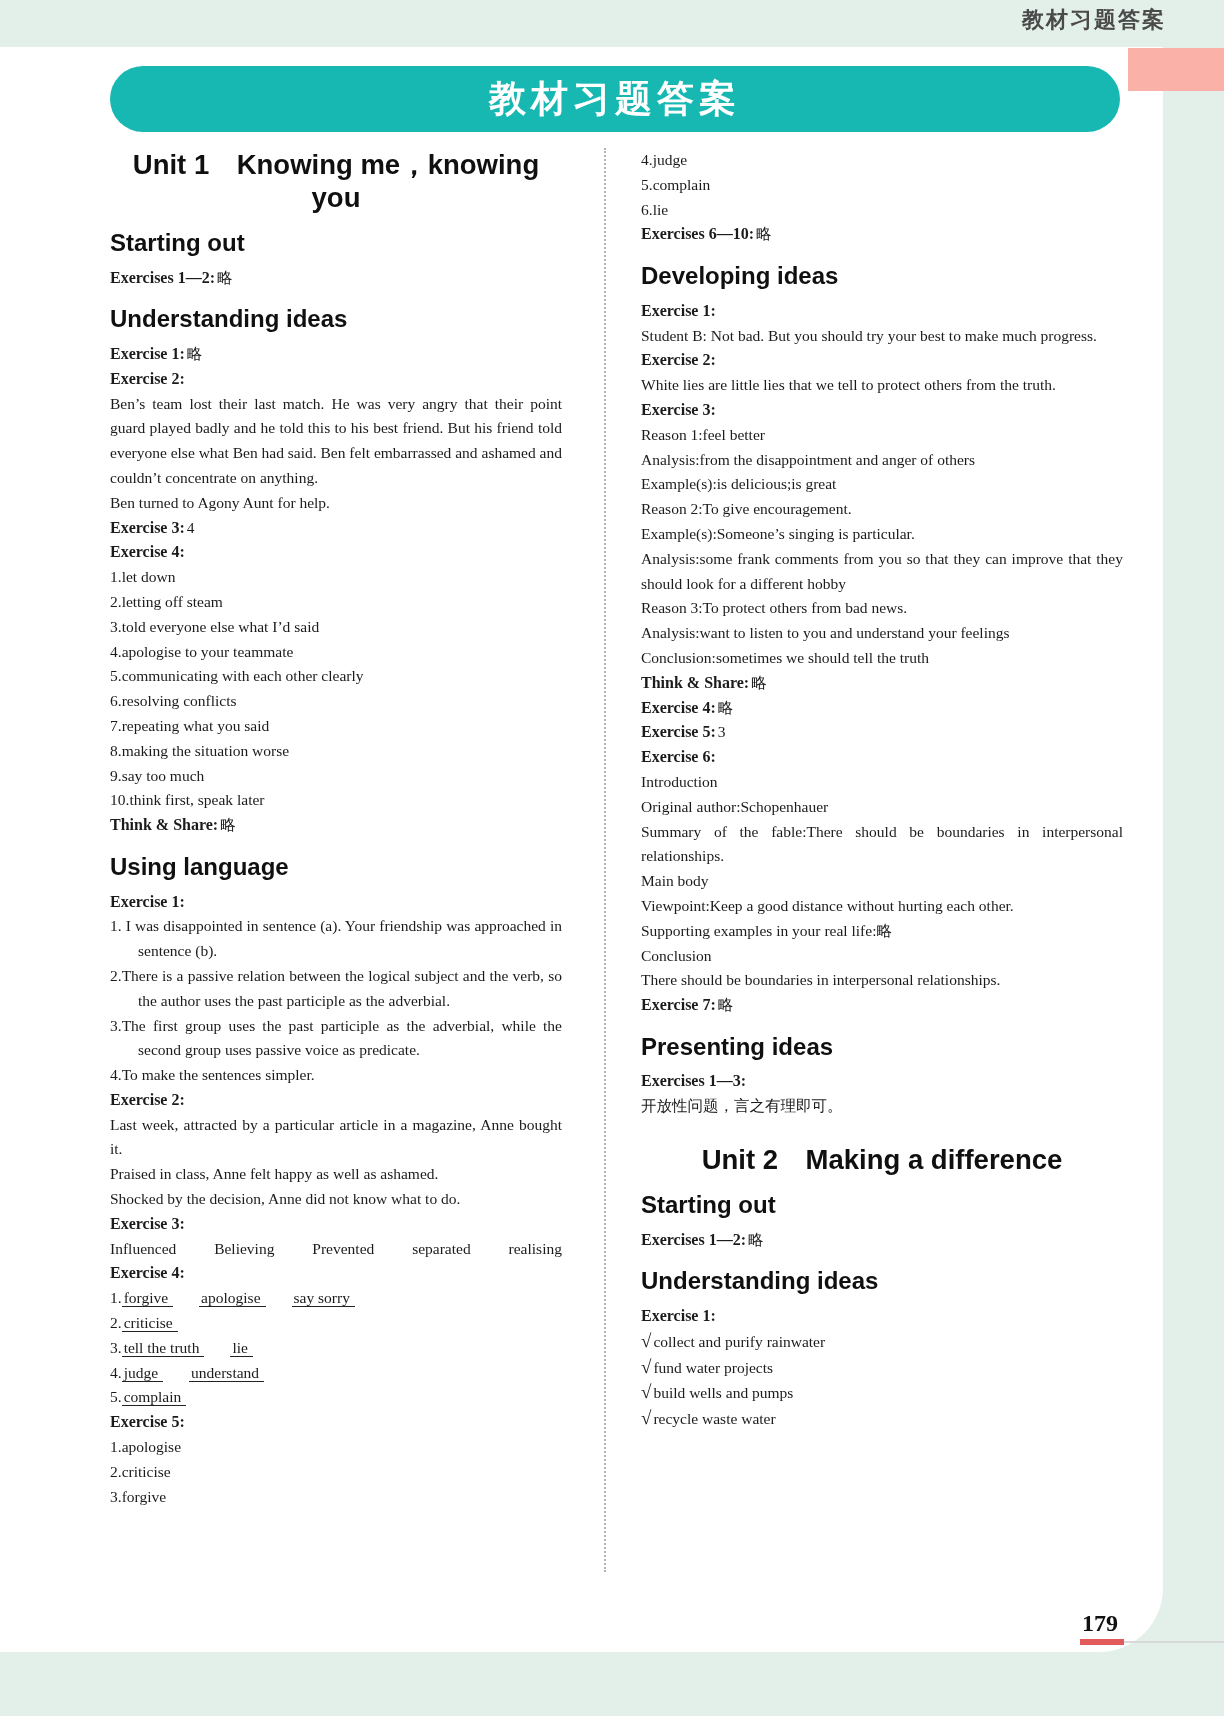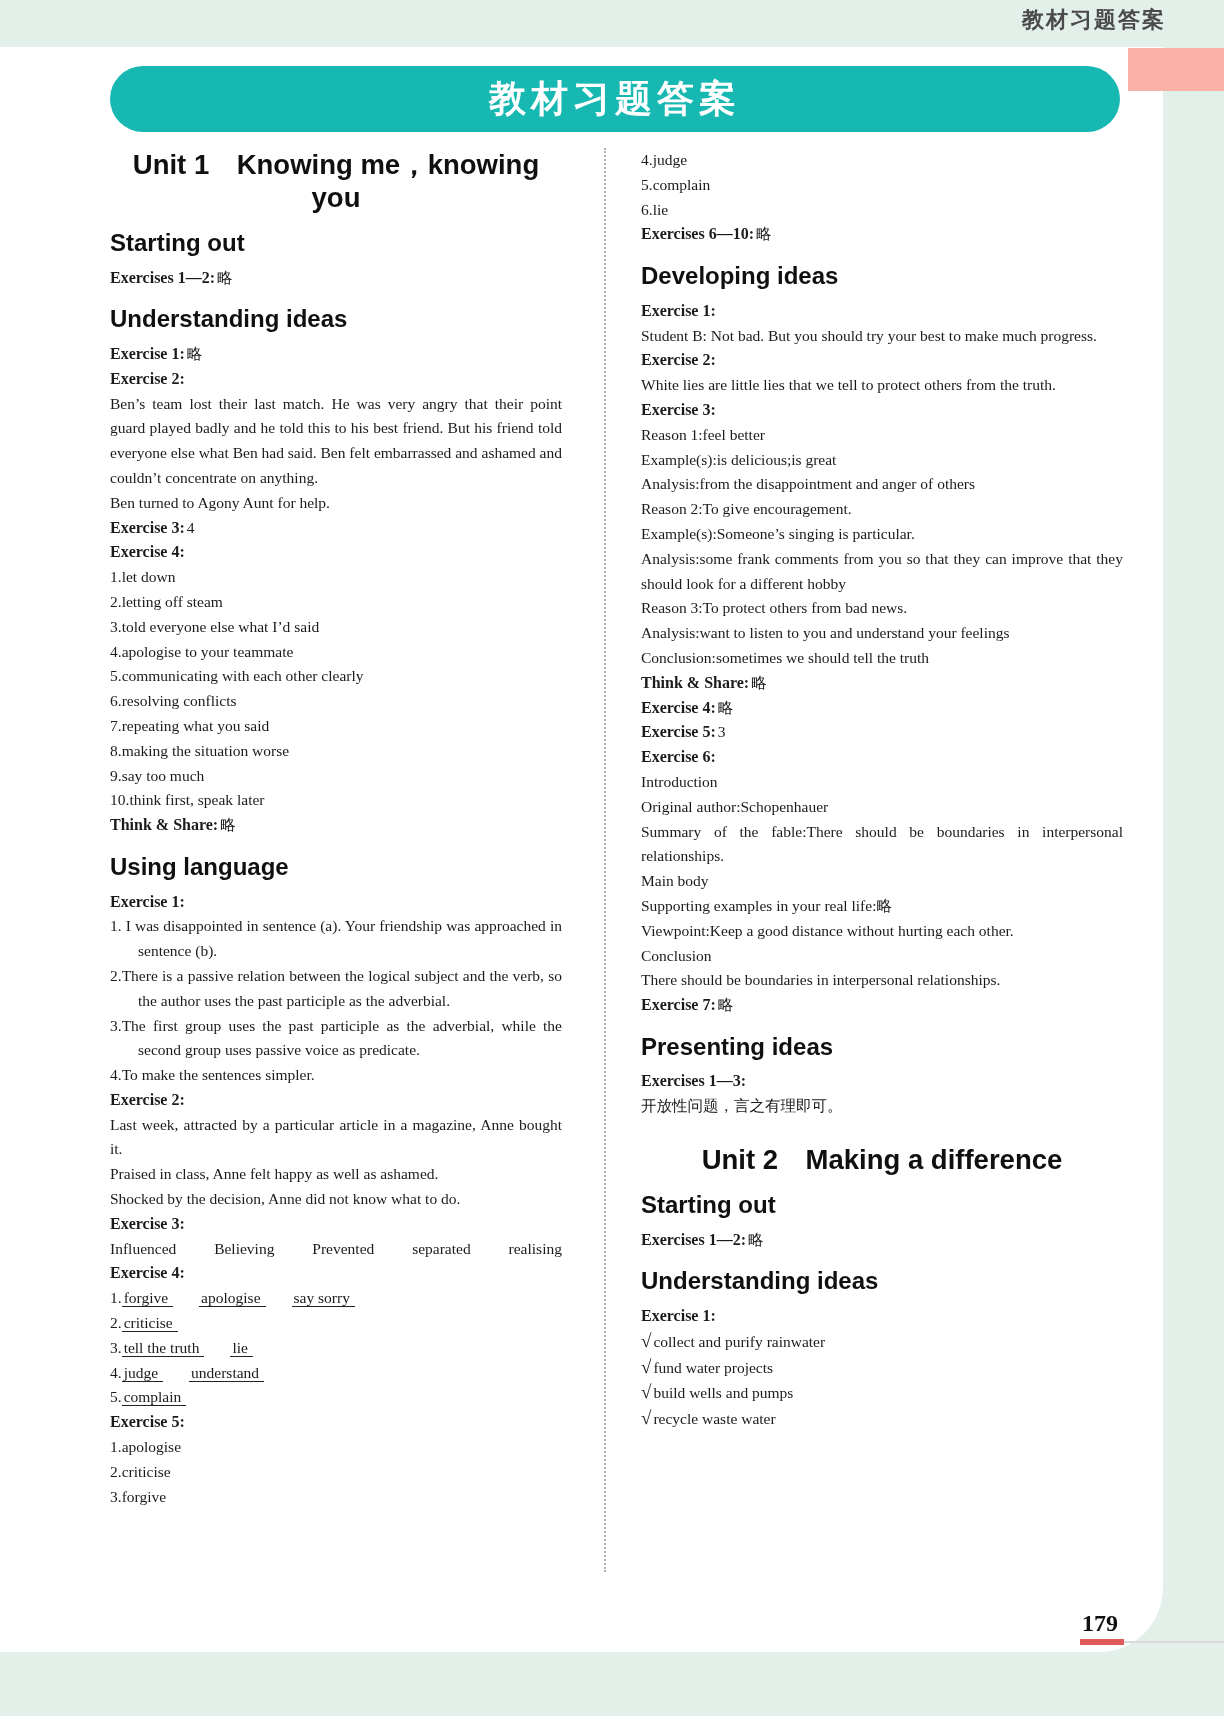--- a/index.html
+++ b/index.html
@@ -113,38 +113,38 @@
         <div class="body-line">5.complain</div>
         <div class="body-line">6.lie</div>
         <div class="body-line label-line"><span class="lbl">Exercises 6—10:</span><span class="rest">略</span></div>
         <div class="sec-heading">Developing ideas</div>
         <div class="body-line label-line"><span class="lbl">Exercise 1:</span></div>
         <div class="body-para">Student B: Not bad. But you should try your best to make much progress.</div>
         <div class="body-line label-line"><span class="lbl">Exercise 2:</span></div>
         <div class="body-para">White lies are little lies that we tell to protect others from the truth.</div>
         <div class="body-line label-line"><span class="lbl">Exercise 3:</span></div>
         <div class="body-line">Reason 1:feel better</div>
+        <div class="body-line">Analysis:from the disappointment and anger of others</div>
         <div class="body-line">Example(s):is delicious;is great</div>
-        <div class="body-line">Analysis:from the disappointment and anger of others</div>
         <div class="body-line">Reason 2:To give encouragement.</div>
         <div class="body-line">Example(s):Someone’s singing is particular.</div>
         <div class="body-para">Analysis:some frank comments from you so that they can improve that they should look for a different hobby</div>
         <div class="body-line">Reason 3:To protect others from bad news.</div>
         <div class="body-line">Analysis:want to listen to you and understand your feelings</div>
         <div class="body-line">Conclusion:sometimes we should tell the truth</div>
         <div class="body-line label-line"><span class="lbl">Think &amp; Share:</span><span class="rest">略</span></div>
         <div class="body-line label-line"><span class="lbl">Exercise 4:</span><span class="rest">略</span></div>
         <div class="body-line label-line"><span class="lbl">Exercise 5:</span><span class="rest">3</span></div>
         <div class="body-line label-line"><span class="lbl">Exercise 6:</span></div>
         <div class="body-line">Introduction</div>
         <div class="body-line">Original author:Schopenhauer</div>
         <div class="body-para">Summary of the fable:There should be boundaries in interpersonal relationships.</div>
         <div class="body-line">Main body</div>
+        <div class="body-line">Viewpoint:Keep a good distance without hurting each other.</div>
         <div class="body-line">Supporting examples in your real life:略</div>
-        <div class="body-line">Viewpoint:Keep a good distance without hurting each other.</div>
         <div class="body-line">Conclusion</div>
         <div class="body-line">There should be boundaries in interpersonal relationships.</div>
         <div class="body-line label-line"><span class="lbl">Exercise 7:</span><span class="rest">略</span></div>
         <div class="sec-heading">Presenting ideas</div>
         <div class="body-line label-line"><span class="lbl">Exercises 1—3:</span></div>
         <div class="body-line">开放性问题，言之有理即可。</div>
         <div class="unit-title">Unit 2　Making a difference</div>
         <div class="sec-heading">Starting out</div>
         <div class="body-line label-line"><span class="lbl">Exercises 1—2:</span><span class="rest">略</span></div>
         <div class="sec-heading">Understanding ideas</div>

